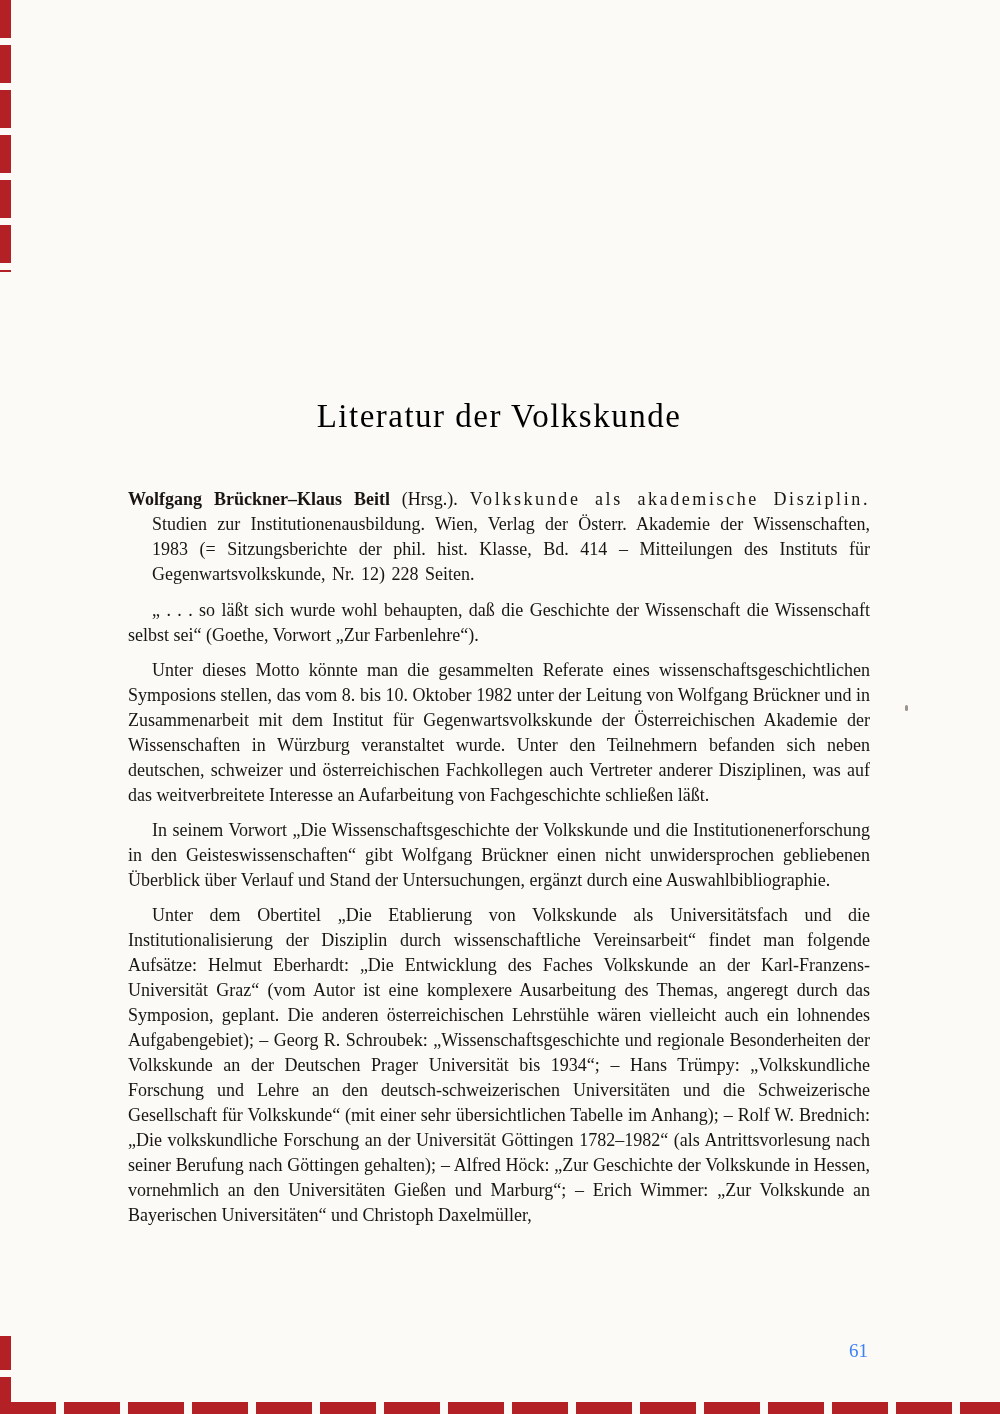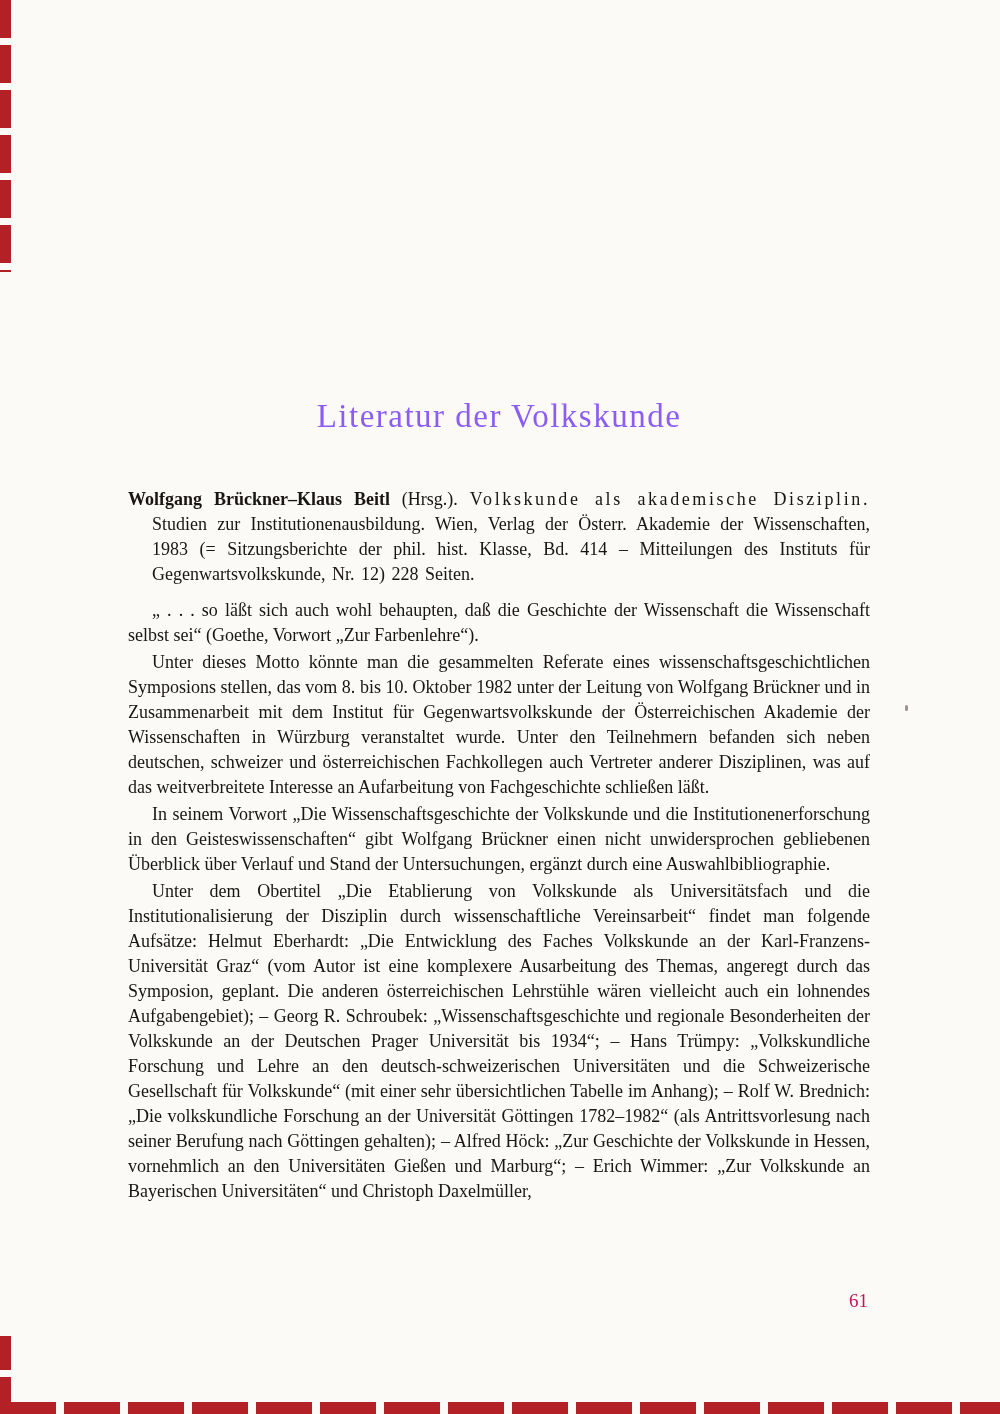--- a/index.html
+++ b/index.html
@@ -42,52 +42,52 @@
     top: 0;
     width: 742px;
     padding-top: 398px;
   }
   h1.title {
     margin: 0 0 52px 0;
     font-size: 33px;
     font-weight: normal;
     letter-spacing: 1.5px;
     text-align: center;
-    color: #8b5cf6;
+    color: #000000;
   }
   .entry, .para {
     font-size: 18px;
     line-height: 25px;
     text-align: justify;
     margin: 0;
   }
   .entry {
     padding-left: 24px;
     text-indent: -24px;
     word-spacing: 2px;
   }
   .entry .authors {
     font-weight: bold;
   }
   .entry .spaced {
     letter-spacing: 2.6px;
   }
   .para {
-    margin-top: 2px;
+    margin-top: 10px;
     text-indent: 24px;
   }
   .para.quote {
     margin-top: 11px;
   }
   .page-number {
     position: absolute;
     right: 132px;
-    top: 1290px;
+    top: 1340px;
     font-size: 19px;
-    color: #be185d;
+    color: #3b82f6;
   }
   .speck {
     position: absolute;
     right: 92px;
     top: 705px;
     width: 3px; height: 6px;
     background: #9a958d;
     border-radius: 2px;
   }
 </style>
@@ -100,21 +100,21 @@
   <div class="red-left-bottom"></div>
   <div class="red-bottom"></div>
   <div class="speck"></div>
 
   <main class="content">
 
     <h1 class="title">Literatur der Volkskunde</h1>
 
     <p class="entry"><span class="authors">Wolfgang Brückner–Klaus Beitl</span><span> (Hrsg.). </span><span class="spaced">Volkskunde als akademische Disziplin.</span><span> Studien zur Institutionenausbildung. Wien, Verlag der Österr. Akademie der Wissenschaften, 1983 (= Sitzungsberichte der phil. hist. Klasse, Bd. 414 – Mitteilungen des Instituts für Gegenwartsvolkskunde, Nr. 12) 228 Seiten.</span></p>
 
-    <p class="para quote">„ . . . so läßt sich auch wohl behaupten, daß die Geschichte der Wissenschaft die Wissenschaft selbst sei“ (Goethe, Vorwort „Zur Farbenlehre“).</p>
+    <p class="para quote">„ . . . so läßt sich wurde wohl behaupten, daß die Geschichte der Wissenschaft die Wissenschaft selbst sei“ (Goethe, Vorwort „Zur Farbenlehre“).</p>
 
     <p class="para">Unter dieses Motto könnte man die gesammelten Referate eines wissenschaftsgeschichtlichen Symposions stellen, das vom 8. bis 10. Oktober 1982 unter der Leitung von Wolfgang Brückner und in Zusammenarbeit mit dem Institut für Gegenwartsvolkskunde der Österreichischen Akademie der Wissenschaften in Würzburg veranstaltet wurde. Unter den Teilnehmern befanden sich neben deutschen, schweizer und österreichischen Fachkollegen auch Vertreter anderer Disziplinen, was auf das weitverbreitete Interesse an Aufarbeitung von Fachgeschichte schließen läßt.</p>
 
     <p class="para">In seinem Vorwort „Die Wissenschaftsgeschichte der Volkskunde und die Institutionenerforschung in den Geisteswissenschaften“ gibt Wolfgang Brückner einen nicht unwidersprochen gebliebenen Überblick über Verlauf und Stand der Untersuchungen, ergänzt durch eine Auswahlbibliographie.</p>
 
     <p class="para">Unter dem Obertitel „Die Etablierung von Volkskunde als Universitätsfach und die Institutionalisierung der Disziplin durch wissenschaftliche Vereinsarbeit“ findet man folgende Aufsätze: Helmut Eberhardt: „Die Entwicklung des Faches Volkskunde an der Karl-Franzens-Universität Graz“ (vom Autor ist eine komplexere Ausarbeitung des Themas, angeregt durch das Symposion, geplant. Die anderen österreichischen Lehrstühle wären vielleicht auch ein lohnendes Aufgabengebiet); – Georg R. Schroubek: „Wissenschaftsgeschichte und regionale Besonderheiten der Volkskunde an der Deutschen Prager Universität bis 1934“; – Hans Trümpy: „Volkskundliche Forschung und Lehre an den deutsch-schweizerischen Universitäten und die Schweizerische Gesellschaft für Volkskunde“ (mit einer sehr übersichtlichen Tabelle im Anhang); – Rolf W. Brednich: „Die volkskundliche Forschung an der Universität Göttingen 1782–1982“ (als Antrittsvorlesung nach seiner Berufung nach Göttingen gehalten); – Alfred Höck: „Zur Geschichte der Volkskunde in Hessen, vornehmlich an den Universitäten Gießen und Marburg“; – Erich Wimmer: „Zur Volkskunde an Bayerischen Universitäten“ und Christoph Daxelmüller,</p>
 
   </main>
 
   <div class="page-number">61</div>

